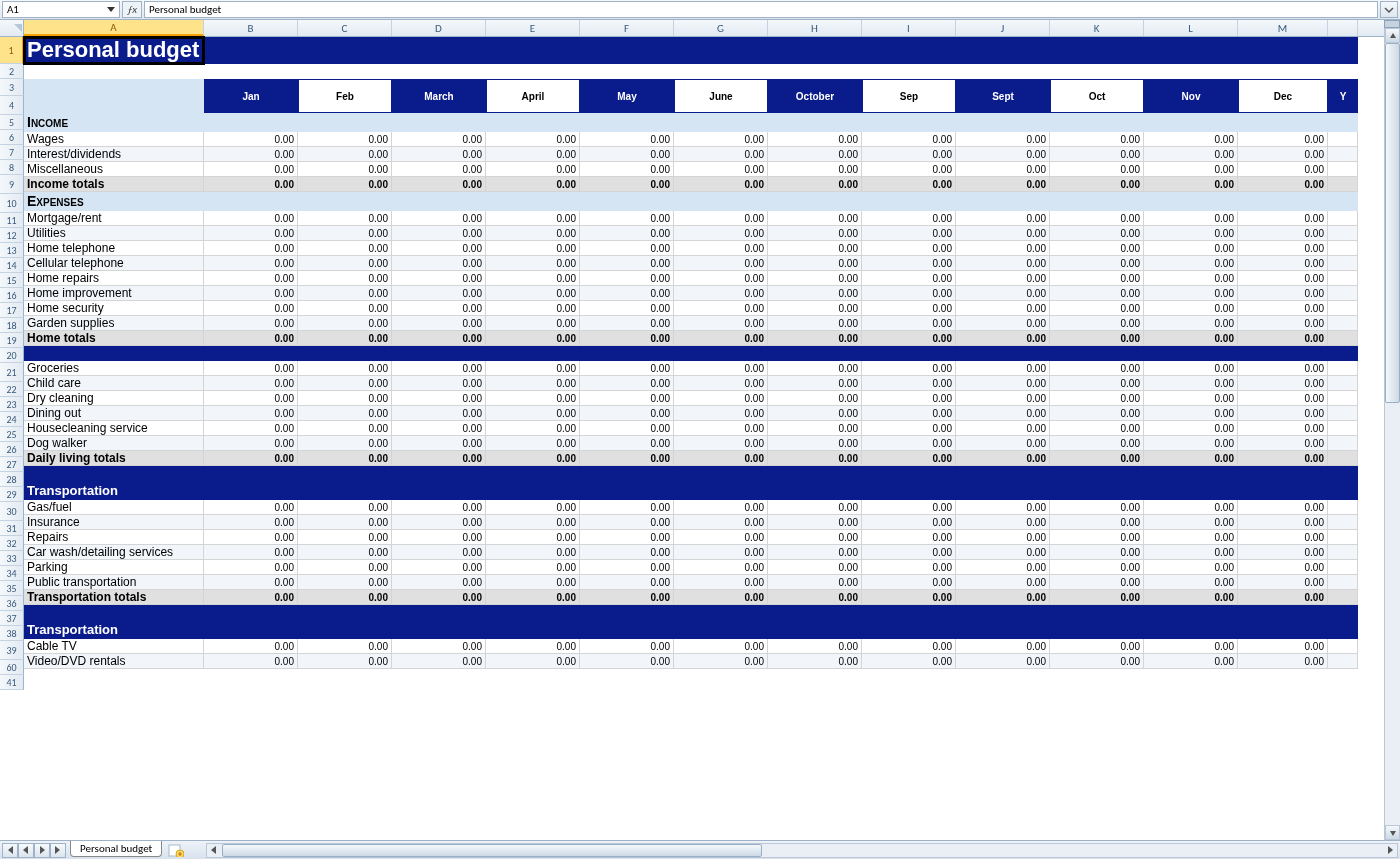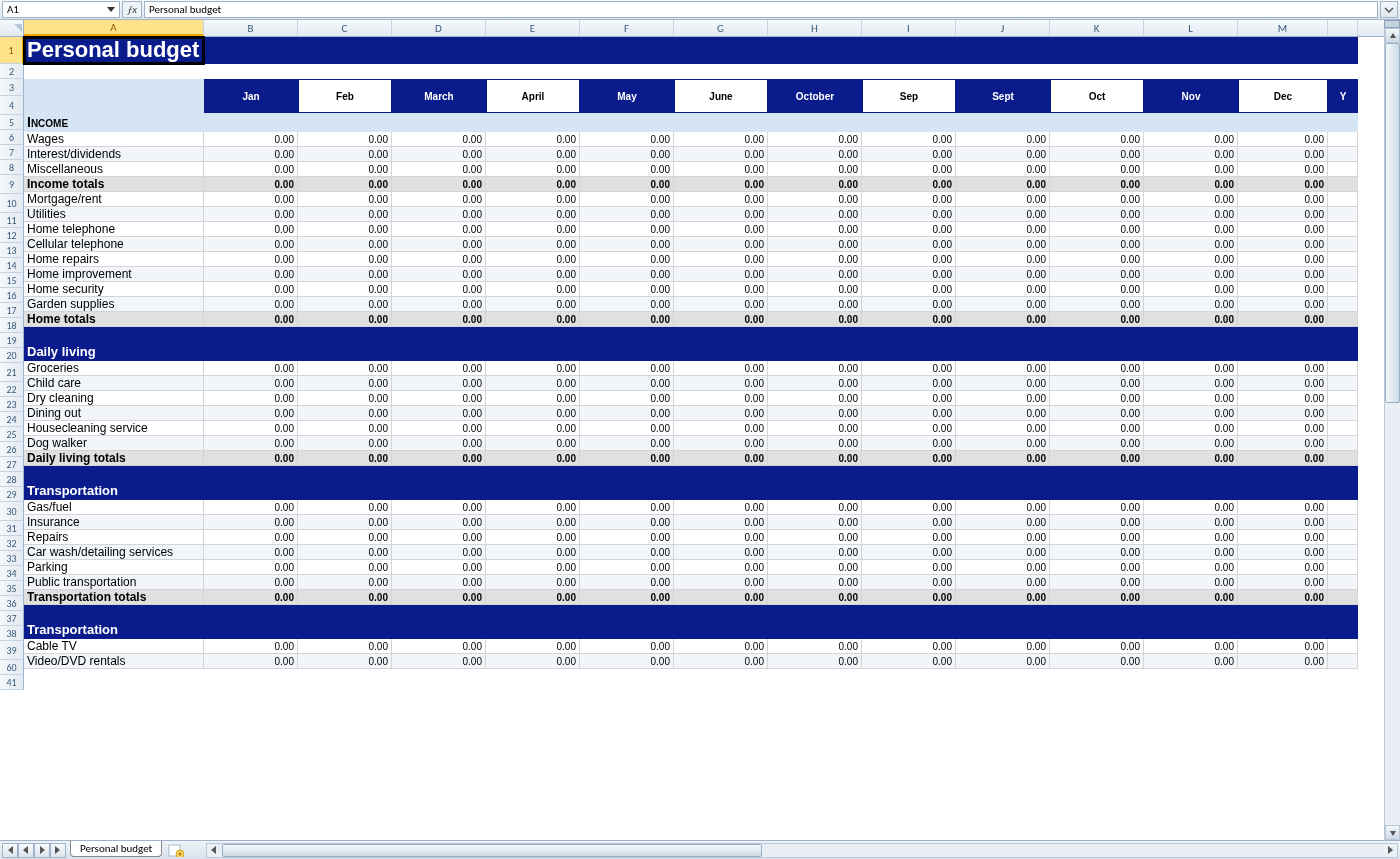--- a/index.html
+++ b/index.html
@@ -280,186 +280,186 @@
           <div class="c col-F num">0.00</div>
           <div class="c col-G num">0.00</div>
           <div class="c col-H num">0.00</div>
           <div class="c col-I num">0.00</div>
           <div class="c col-J num">0.00</div>
           <div class="c col-K num">0.00</div>
           <div class="c col-L num">0.00</div>
           <div class="c col-M num">0.00</div>
           <div class="c" style="width: 30px;"></div>
         </div>
-        <div class="r r-item">
-          <div class="c col-A lab">Mortgage/rent</div>
-          <div class="c col-B num">0.00</div>
-          <div class="c col-C num">0.00</div>
-          <div class="c col-D num">0.00</div>
-          <div class="c col-E num">0.00</div>
-          <div class="c col-F num">0.00</div>
-          <div class="c col-G num">0.00</div>
-          <div class="c col-H num">0.00</div>
-          <div class="c col-I num">0.00</div>
-          <div class="c col-J num">0.00</div>
-          <div class="c col-K num">0.00</div>
-          <div class="c col-L num">0.00</div>
-          <div class="c col-M num">0.00</div>
-          <div class="c" style="width: 30px;"></div>
-        </div>
-        <div class="r r-item alt">
-          <div class="c col-A lab">Utilities</div>
-          <div class="c col-B num">0.00</div>
-          <div class="c col-C num">0.00</div>
-          <div class="c col-D num">0.00</div>
-          <div class="c col-E num">0.00</div>
-          <div class="c col-F num">0.00</div>
-          <div class="c col-G num">0.00</div>
-          <div class="c col-H num">0.00</div>
-          <div class="c col-I num">0.00</div>
-          <div class="c col-J num">0.00</div>
-          <div class="c col-K num">0.00</div>
-          <div class="c col-L num">0.00</div>
-          <div class="c col-M num">0.00</div>
-          <div class="c" style="width: 30px;"></div>
-        </div>
-        <div class="r r-item">
-          <div class="c col-A lab">Home telephone</div>
-          <div class="c col-B num">0.00</div>
-          <div class="c col-C num">0.00</div>
-          <div class="c col-D num">0.00</div>
-          <div class="c col-E num">0.00</div>
-          <div class="c col-F num">0.00</div>
-          <div class="c col-G num">0.00</div>
-          <div class="c col-H num">0.00</div>
-          <div class="c col-I num">0.00</div>
-          <div class="c col-J num">0.00</div>
-          <div class="c col-K num">0.00</div>
-          <div class="c col-L num">0.00</div>
-          <div class="c col-M num">0.00</div>
-          <div class="c" style="width: 30px;"></div>
-        </div>
-        <div class="r r-item alt">
-          <div class="c col-A lab">Cellular telephone</div>
-          <div class="c col-B num">0.00</div>
-          <div class="c col-C num">0.00</div>
-          <div class="c col-D num">0.00</div>
-          <div class="c col-E num">0.00</div>
-          <div class="c col-F num">0.00</div>
-          <div class="c col-G num">0.00</div>
-          <div class="c col-H num">0.00</div>
-          <div class="c col-I num">0.00</div>
-          <div class="c col-J num">0.00</div>
-          <div class="c col-K num">0.00</div>
-          <div class="c col-L num">0.00</div>
-          <div class="c col-M num">0.00</div>
-          <div class="c" style="width: 30px;"></div>
-        </div>
-        <div class="r r-item">
-          <div class="c col-A lab">Home repairs</div>
-          <div class="c col-B num">0.00</div>
-          <div class="c col-C num">0.00</div>
-          <div class="c col-D num">0.00</div>
-          <div class="c col-E num">0.00</div>
-          <div class="c col-F num">0.00</div>
-          <div class="c col-G num">0.00</div>
-          <div class="c col-H num">0.00</div>
-          <div class="c col-I num">0.00</div>
-          <div class="c col-J num">0.00</div>
-          <div class="c col-K num">0.00</div>
-          <div class="c col-L num">0.00</div>
-          <div class="c col-M num">0.00</div>
-          <div class="c" style="width: 30px;"></div>
-        </div>
-        <div class="r r-item alt">
-          <div class="c col-A lab">Home improvement</div>
-          <div class="c col-B num">0.00</div>
-          <div class="c col-C num">0.00</div>
-          <div class="c col-D num">0.00</div>
-          <div class="c col-E num">0.00</div>
-          <div class="c col-F num">0.00</div>
-          <div class="c col-G num">0.00</div>
-          <div class="c col-H num">0.00</div>
-          <div class="c col-I num">0.00</div>
-          <div class="c col-J num">0.00</div>
-          <div class="c col-K num">0.00</div>
-          <div class="c col-L num">0.00</div>
-          <div class="c col-M num">0.00</div>
-          <div class="c" style="width: 30px;"></div>
-        </div>
-        <div class="r r-item">
-          <div class="c col-A lab">Home security</div>
-          <div class="c col-B num">0.00</div>
-          <div class="c col-C num">0.00</div>
-          <div class="c col-D num">0.00</div>
-          <div class="c col-E num">0.00</div>
-          <div class="c col-F num">0.00</div>
-          <div class="c col-G num">0.00</div>
-          <div class="c col-H num">0.00</div>
-          <div class="c col-I num">0.00</div>
-          <div class="c col-J num">0.00</div>
-          <div class="c col-K num">0.00</div>
-          <div class="c col-L num">0.00</div>
-          <div class="c col-M num">0.00</div>
-          <div class="c" style="width: 30px;"></div>
-        </div>
-        <div class="r r-item alt">
-          <div class="c col-A lab">Garden supplies</div>
-          <div class="c col-B num">0.00</div>
-          <div class="c col-C num">0.00</div>
-          <div class="c col-D num">0.00</div>
-          <div class="c col-E num">0.00</div>
-          <div class="c col-F num">0.00</div>
-          <div class="c col-G num">0.00</div>
-          <div class="c col-H num">0.00</div>
-          <div class="c col-I num">0.00</div>
-          <div class="c col-J num">0.00</div>
-          <div class="c col-K num">0.00</div>
-          <div class="c col-L num">0.00</div>
-          <div class="c col-M num">0.00</div>
-          <div class="c" style="width: 30px;"></div>
-        </div>
-        <div class="r r-total">
+        <div class="r r-section h19">
           <div class="c col-A lab">
-            <b>Home totals</b>
+            <b style="font-variant:small-caps;font-size:14px">Expenses</b>
           </div>
-          <div class="c col-B num">0.00</div>
-          <div class="c col-C num">0.00</div>
-          <div class="c col-D num">0.00</div>
-          <div class="c col-E num">0.00</div>
-          <div class="c col-F num">0.00</div>
-          <div class="c col-G num">0.00</div>
-          <div class="c col-H num">0.00</div>
-          <div class="c col-I num">0.00</div>
-          <div class="c col-J num">0.00</div>
-          <div class="c col-K num">0.00</div>
-          <div class="c col-L num">0.00</div>
-          <div class="c col-M num">0.00</div>
-          <div class="c" style="width: 30px;"></div>
-        </div>
-        <div class="r r-gap">
-          <div class="c col-A lab"></div>
           <div class="c col-B num"></div>
           <div class="c col-C num"></div>
           <div class="c col-D num"></div>
           <div class="c col-E num"></div>
           <div class="c col-F num"></div>
           <div class="c col-G num"></div>
           <div class="c col-H num"></div>
           <div class="c col-I num"></div>
           <div class="c col-J num"></div>
           <div class="c col-K num"></div>
           <div class="c col-L num"></div>
           <div class="c col-M num"></div>
-          <div class="c" style="width: 30px; background: rgb(10, 27, 140); border-color: rgb(10, 27, 140);"></div>
-        </div>
-        <div class="r r-subhead h19">
+          <div class="c" style="width: 30px; background: rgb(214, 229, 244); border-color: rgb(214, 229, 244);"></div>
+        </div>
+        <div class="r r-item">
+          <div class="c col-A lab">Mortgage/rent</div>
+          <div class="c col-B num">0.00</div>
+          <div class="c col-C num">0.00</div>
+          <div class="c col-D num">0.00</div>
+          <div class="c col-E num">0.00</div>
+          <div class="c col-F num">0.00</div>
+          <div class="c col-G num">0.00</div>
+          <div class="c col-H num">0.00</div>
+          <div class="c col-I num">0.00</div>
+          <div class="c col-J num">0.00</div>
+          <div class="c col-K num">0.00</div>
+          <div class="c col-L num">0.00</div>
+          <div class="c col-M num">0.00</div>
+          <div class="c" style="width: 30px;"></div>
+        </div>
+        <div class="r r-item alt">
+          <div class="c col-A lab">Utilities</div>
+          <div class="c col-B num">0.00</div>
+          <div class="c col-C num">0.00</div>
+          <div class="c col-D num">0.00</div>
+          <div class="c col-E num">0.00</div>
+          <div class="c col-F num">0.00</div>
+          <div class="c col-G num">0.00</div>
+          <div class="c col-H num">0.00</div>
+          <div class="c col-I num">0.00</div>
+          <div class="c col-J num">0.00</div>
+          <div class="c col-K num">0.00</div>
+          <div class="c col-L num">0.00</div>
+          <div class="c col-M num">0.00</div>
+          <div class="c" style="width: 30px;"></div>
+        </div>
+        <div class="r r-item">
+          <div class="c col-A lab">Home telephone</div>
+          <div class="c col-B num">0.00</div>
+          <div class="c col-C num">0.00</div>
+          <div class="c col-D num">0.00</div>
+          <div class="c col-E num">0.00</div>
+          <div class="c col-F num">0.00</div>
+          <div class="c col-G num">0.00</div>
+          <div class="c col-H num">0.00</div>
+          <div class="c col-I num">0.00</div>
+          <div class="c col-J num">0.00</div>
+          <div class="c col-K num">0.00</div>
+          <div class="c col-L num">0.00</div>
+          <div class="c col-M num">0.00</div>
+          <div class="c" style="width: 30px;"></div>
+        </div>
+        <div class="r r-item alt">
+          <div class="c col-A lab">Cellular telephone</div>
+          <div class="c col-B num">0.00</div>
+          <div class="c col-C num">0.00</div>
+          <div class="c col-D num">0.00</div>
+          <div class="c col-E num">0.00</div>
+          <div class="c col-F num">0.00</div>
+          <div class="c col-G num">0.00</div>
+          <div class="c col-H num">0.00</div>
+          <div class="c col-I num">0.00</div>
+          <div class="c col-J num">0.00</div>
+          <div class="c col-K num">0.00</div>
+          <div class="c col-L num">0.00</div>
+          <div class="c col-M num">0.00</div>
+          <div class="c" style="width: 30px;"></div>
+        </div>
+        <div class="r r-item">
+          <div class="c col-A lab">Home repairs</div>
+          <div class="c col-B num">0.00</div>
+          <div class="c col-C num">0.00</div>
+          <div class="c col-D num">0.00</div>
+          <div class="c col-E num">0.00</div>
+          <div class="c col-F num">0.00</div>
+          <div class="c col-G num">0.00</div>
+          <div class="c col-H num">0.00</div>
+          <div class="c col-I num">0.00</div>
+          <div class="c col-J num">0.00</div>
+          <div class="c col-K num">0.00</div>
+          <div class="c col-L num">0.00</div>
+          <div class="c col-M num">0.00</div>
+          <div class="c" style="width: 30px;"></div>
+        </div>
+        <div class="r r-item alt">
+          <div class="c col-A lab">Home improvement</div>
+          <div class="c col-B num">0.00</div>
+          <div class="c col-C num">0.00</div>
+          <div class="c col-D num">0.00</div>
+          <div class="c col-E num">0.00</div>
+          <div class="c col-F num">0.00</div>
+          <div class="c col-G num">0.00</div>
+          <div class="c col-H num">0.00</div>
+          <div class="c col-I num">0.00</div>
+          <div class="c col-J num">0.00</div>
+          <div class="c col-K num">0.00</div>
+          <div class="c col-L num">0.00</div>
+          <div class="c col-M num">0.00</div>
+          <div class="c" style="width: 30px;"></div>
+        </div>
+        <div class="r r-item">
+          <div class="c col-A lab">Home security</div>
+          <div class="c col-B num">0.00</div>
+          <div class="c col-C num">0.00</div>
+          <div class="c col-D num">0.00</div>
+          <div class="c col-E num">0.00</div>
+          <div class="c col-F num">0.00</div>
+          <div class="c col-G num">0.00</div>
+          <div class="c col-H num">0.00</div>
+          <div class="c col-I num">0.00</div>
+          <div class="c col-J num">0.00</div>
+          <div class="c col-K num">0.00</div>
+          <div class="c col-L num">0.00</div>
+          <div class="c col-M num">0.00</div>
+          <div class="c" style="width: 30px;"></div>
+        </div>
+        <div class="r r-item alt">
+          <div class="c col-A lab">Garden supplies</div>
+          <div class="c col-B num">0.00</div>
+          <div class="c col-C num">0.00</div>
+          <div class="c col-D num">0.00</div>
+          <div class="c col-E num">0.00</div>
+          <div class="c col-F num">0.00</div>
+          <div class="c col-G num">0.00</div>
+          <div class="c col-H num">0.00</div>
+          <div class="c col-I num">0.00</div>
+          <div class="c col-J num">0.00</div>
+          <div class="c col-K num">0.00</div>
+          <div class="c col-L num">0.00</div>
+          <div class="c col-M num">0.00</div>
+          <div class="c" style="width: 30px;"></div>
+        </div>
+        <div class="r r-total">
           <div class="c col-A lab">
-            <b>Daily living</b>
+            <b>Home totals</b>
           </div>
+          <div class="c col-B num">0.00</div>
+          <div class="c col-C num">0.00</div>
+          <div class="c col-D num">0.00</div>
+          <div class="c col-E num">0.00</div>
+          <div class="c col-F num">0.00</div>
+          <div class="c col-G num">0.00</div>
+          <div class="c col-H num">0.00</div>
+          <div class="c col-I num">0.00</div>
+          <div class="c col-J num">0.00</div>
+          <div class="c col-K num">0.00</div>
+          <div class="c col-L num">0.00</div>
+          <div class="c col-M num">0.00</div>
+          <div class="c" style="width: 30px;"></div>
+        </div>
+        <div class="r r-gap">
+          <div class="c col-A lab"></div>
           <div class="c col-B num"></div>
           <div class="c col-C num"></div>
           <div class="c col-D num"></div>
           <div class="c col-E num"></div>
           <div class="c col-F num"></div>
           <div class="c col-G num"></div>
           <div class="c col-H num"></div>
           <div class="c col-I num"></div>
           <div class="c col-J num"></div>
           <div class="c col-K num"></div>

